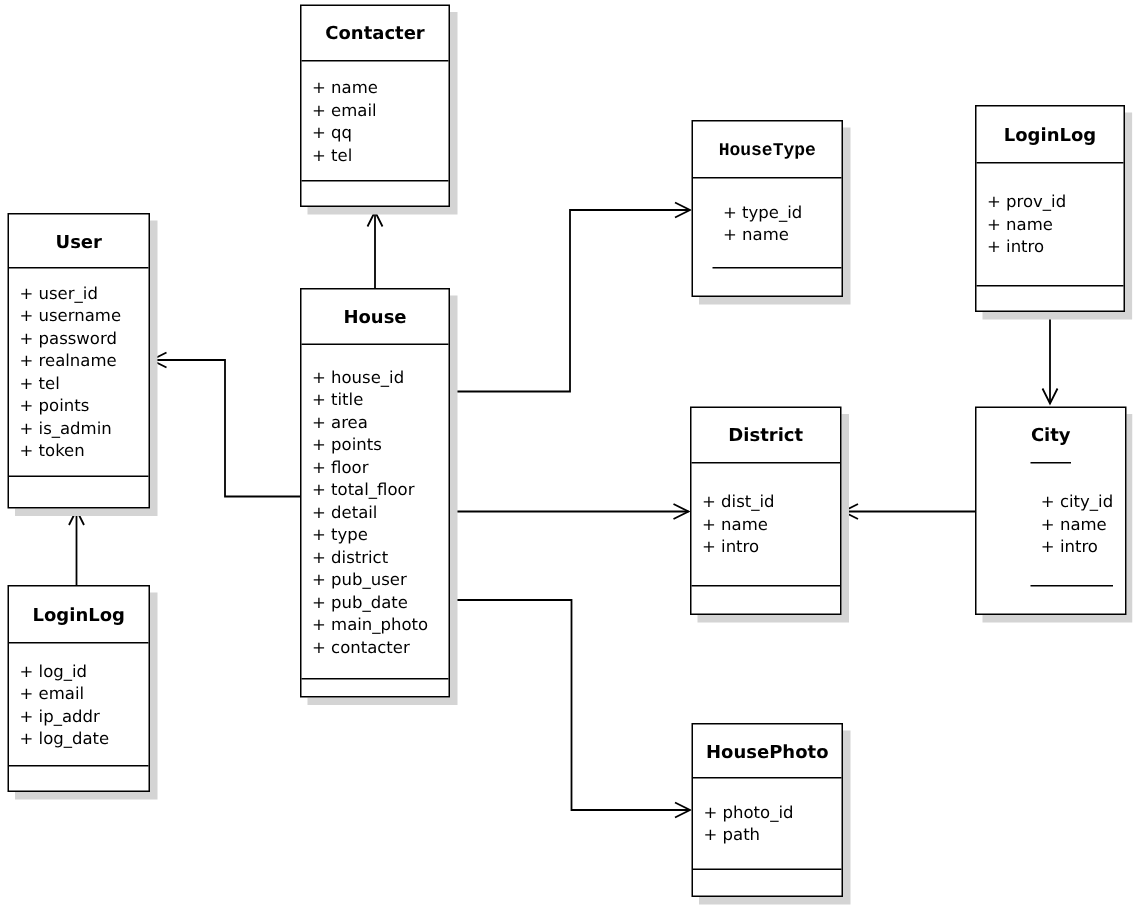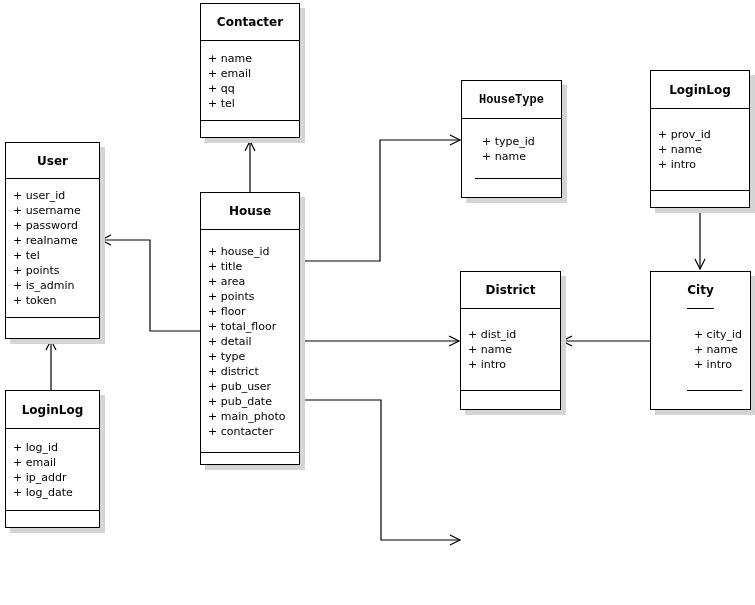--- a/index.html
+++ b/index.html
@@ -161,13 +161,21 @@
     <div class="uml-class" style="left: 5px; top: 390px; width: 95px; height: 138px;">
       <div class="uml-title" style="height: 38px;">LoginLog</div>
       <div class="uml-attrs" style="height: 82px;">
         <div class="uml-attr">+ log_id</div>
         <div class="uml-attr">+ email</div>
         <div class="uml-attr">+ ip_addr</div>
         <div class="uml-attr">+ log_date</div>
       </div>
       <div class="uml-empty"></div>
     </div>
+    <div class="uml-class" style="left: 461px; top: 482px; width: 101px; height: 116px;">
+      <div class="uml-title" style="height: 36px;">HousePhoto</div>
+      <div class="uml-attrs" style="height: 61px;">
+        <div class="uml-attr">+ photo_id</div>
+        <div class="uml-attr">+ path</div>
+      </div>
+      <div class="uml-empty"></div>
+    </div>
   </div>
 
 </body></html>

